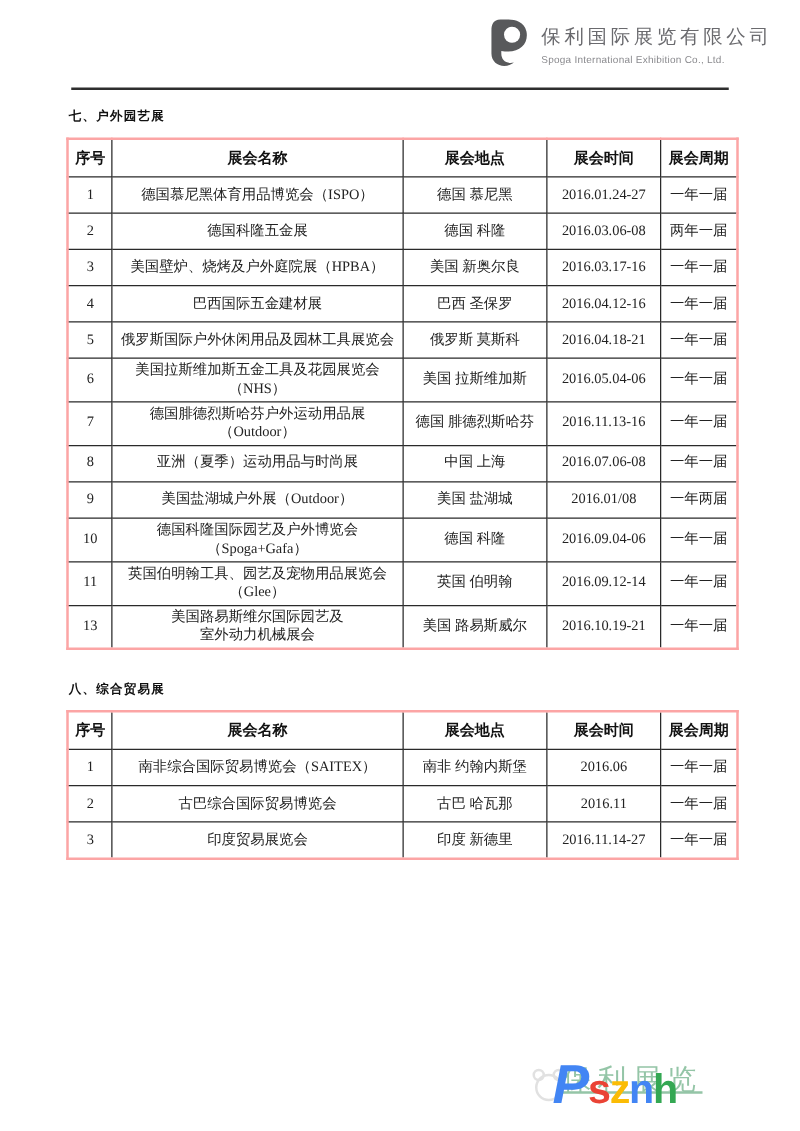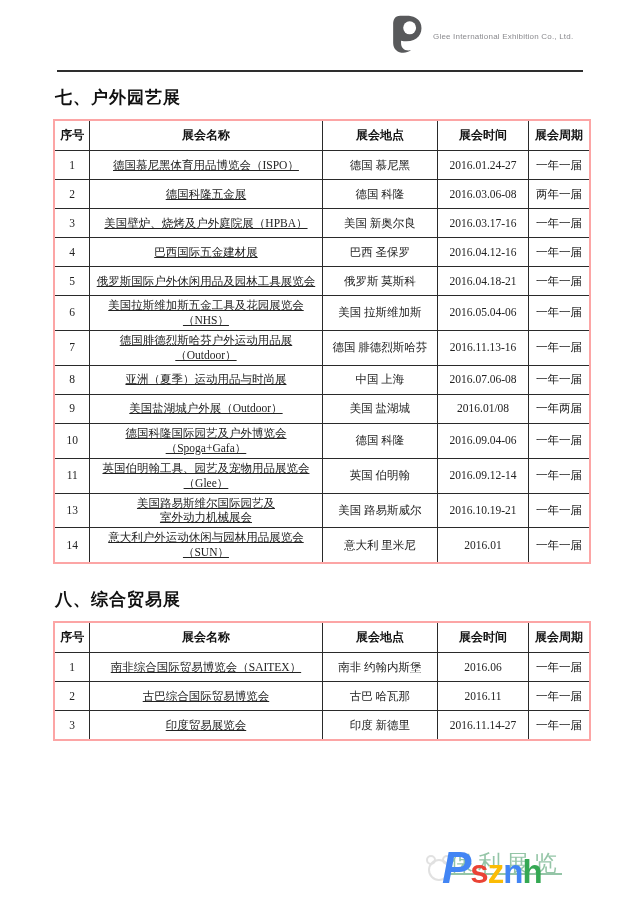--- a/index.html
+++ b/index.html
@@ -27,42 +27,42 @@
     font-size:8px; color:#8a8a8e; margin-top:3px; letter-spacing:.2px;
   }
   .head-rule {
     position:absolute; top:70px; left:57px; width:526px; height:0;
     border:none; border-top:2px solid #2e2e2e; margin:0;
   }
 
   
   .content { position:absolute; top:86px; left:53px; width:538px; }
   .section-title {
-    font-size:17px; font-weight:bold; color:#111;
+    font-size:10px; font-weight:bold; color:#111;
     margin:0 0 10px 2px; letter-spacing:1px;
   }
   .section + .section { margin-top:24px; }
 
   table.exhib {
     width:100%; border-collapse:collapse; table-layout:fixed;
     border:2px solid #fca5a5;
     font-family:"Liberation Serif","DejaVu Serif",serif;
   }
   table.exhib th, table.exhib td {
     border:1px solid #2a2a2a;
     text-align:center; vertical-align:middle;
     padding:2px 3px;
   }
   table.exhib th {
     font-size:12px; font-weight:bold; height:25px; color:#111;
   }
   table.exhib td {
     font-size:11.5px; height:24px; line-height:1.3; color:#222;
   }
-  td.cell-name { white-space:pre-line;text-decoration:underline; }
+  td.cell-name { white-space:pre-line; }
   col.c-seq  { width:6.7%; }
   col.c-name { width:43.3%; }
   col.c-loc  { width:21.6%; }
   col.c-date { width:16.9%; }
   col.c-cyc  { width:11.5%; }
 
   
   .watermark {
     position:absolute; right:16px; bottom:10px;
     width:200px; height:52px;
@@ -92,21 +92,22 @@
 
 <div class="page">
 
   <div class="brand">
     <svg class="brand-icon" viewBox="0 0 46 58" xmlns="http://www.w3.org/2000/svg" aria-hidden="true">
       <path d="M13 2 C5 2 3 8 3 14 L3 40 C3 53 18 58 28 50 C19 52 14 47 14 40 L14 37
                C34 41 45 29 42 15 C39.5 5 30 2 22 2 Z" fill="#58595b"></path>
       <circle cx="26" cy="19" r="9" fill="#ffffff"></circle>
     </svg>
     <div class="brand-text">
-      <div class="brand-en">Glee International Exhibition Co., Ltd.</div>
+      <div class="brand-cn">保利国际展览有限公司</div>
+      <div class="brand-en">Spoga International Exhibition Co., Ltd.</div>
     </div>
   </div>
   <hr class="head-rule">
 
   <div class="content">
 
     <div class="section">
       <h2 class="section-title">七、户外园艺展</h2>
       <table class="exhib">
         <colgroup>
@@ -208,28 +209,20 @@
               <td class="cell-cycle">一年一届</td>
             </tr>
             <tr>
               <td class="cell-seq">13</td>
               <td class="cell-name">美国路易斯维尔国际园艺及
 室外动力机械展会</td>
               <td class="cell-location">美国 路易斯威尔</td>
               <td class="cell-date">2016.10.19-21</td>
               <td class="cell-cycle">一年一届</td>
             </tr>
-            <tr>
-              <td class="cell-seq">14</td>
-              <td class="cell-name">意大利户外运动休闲与园林用品展览会
-（SUN）</td>
-              <td class="cell-location">意大利 里米尼</td>
-              <td class="cell-date">2016.01</td>
-              <td class="cell-cycle">一年一届</td>
-            </tr>
           </tbody>
       </table>
     </div>
 
     <div class="section">
       <h2 class="section-title">八、综合贸易展</h2>
       <table class="exhib">
         <colgroup>
           <col class="c-seq">
             <col class="c-name">

